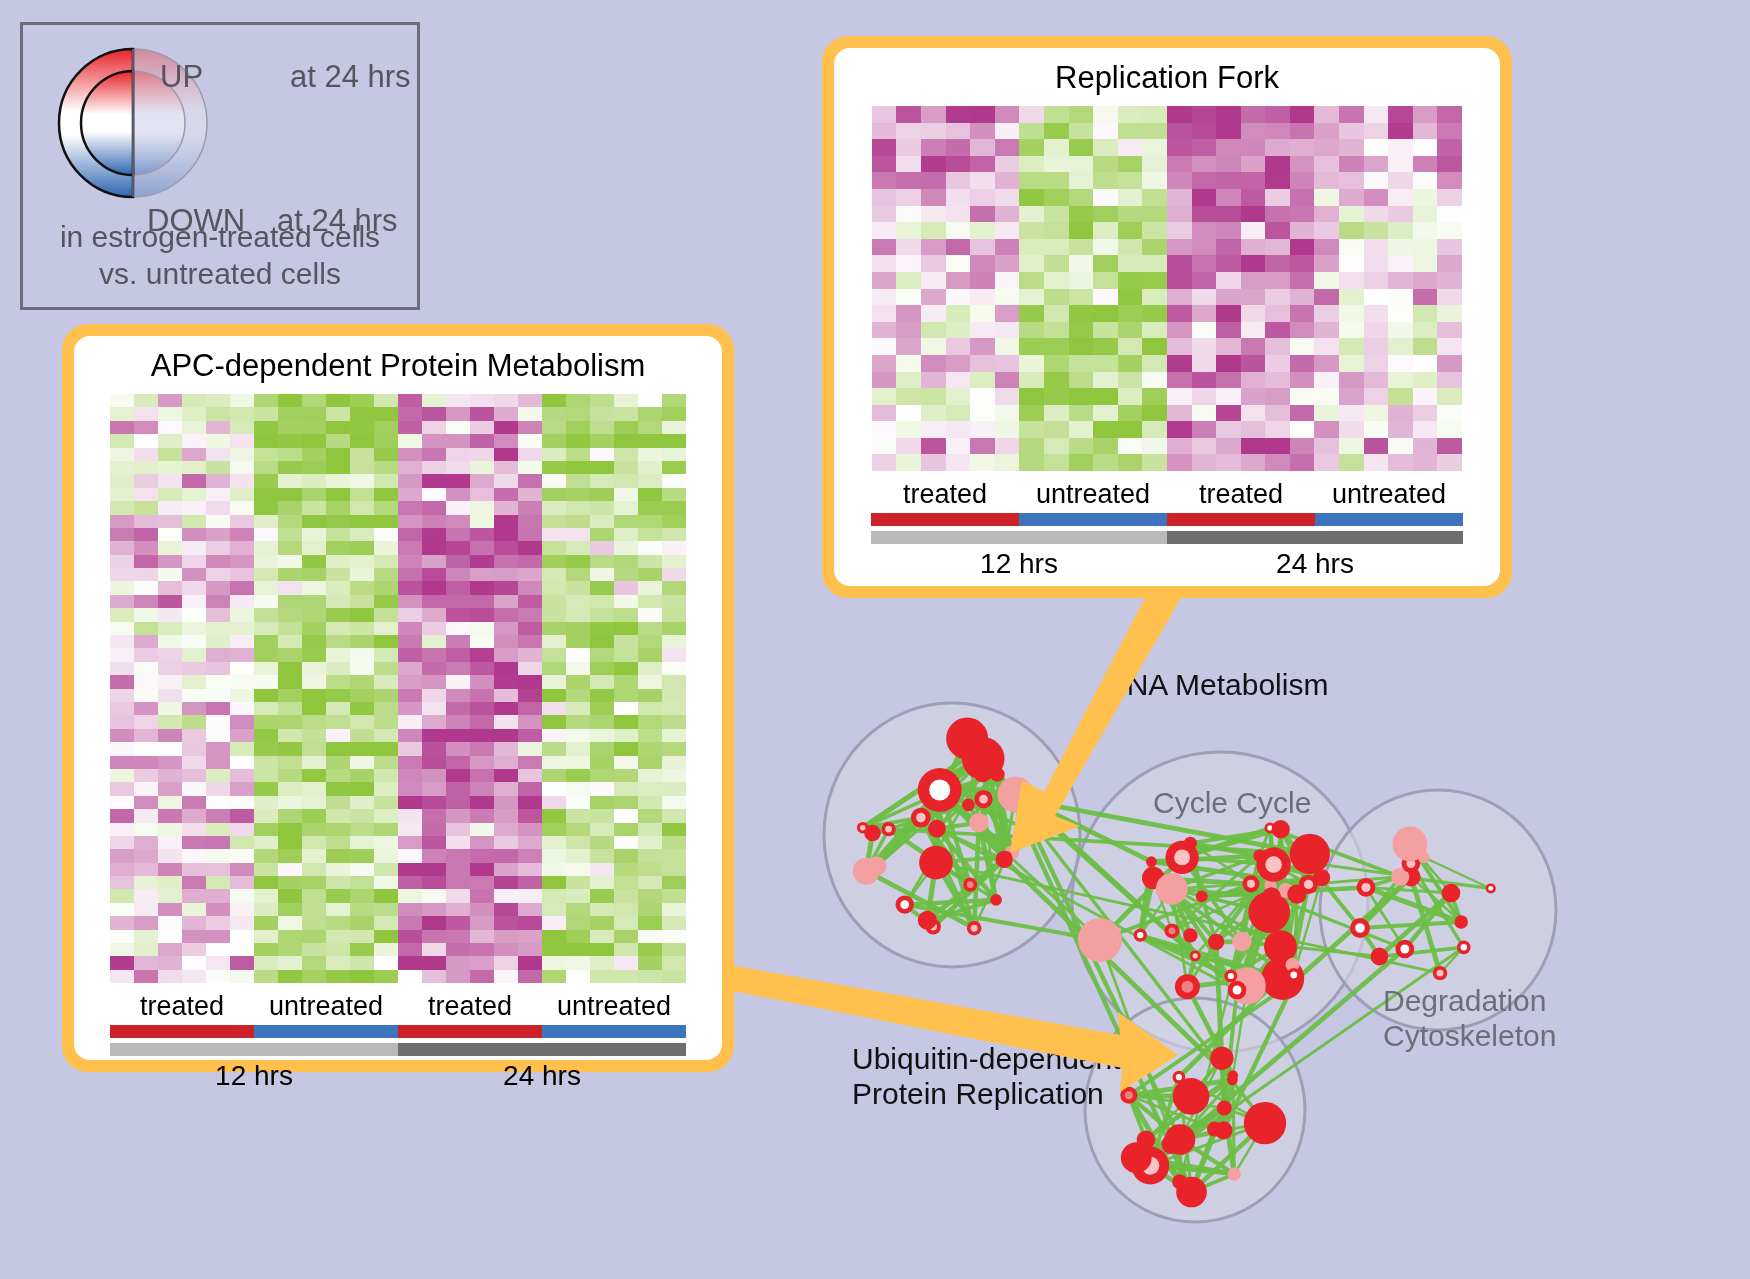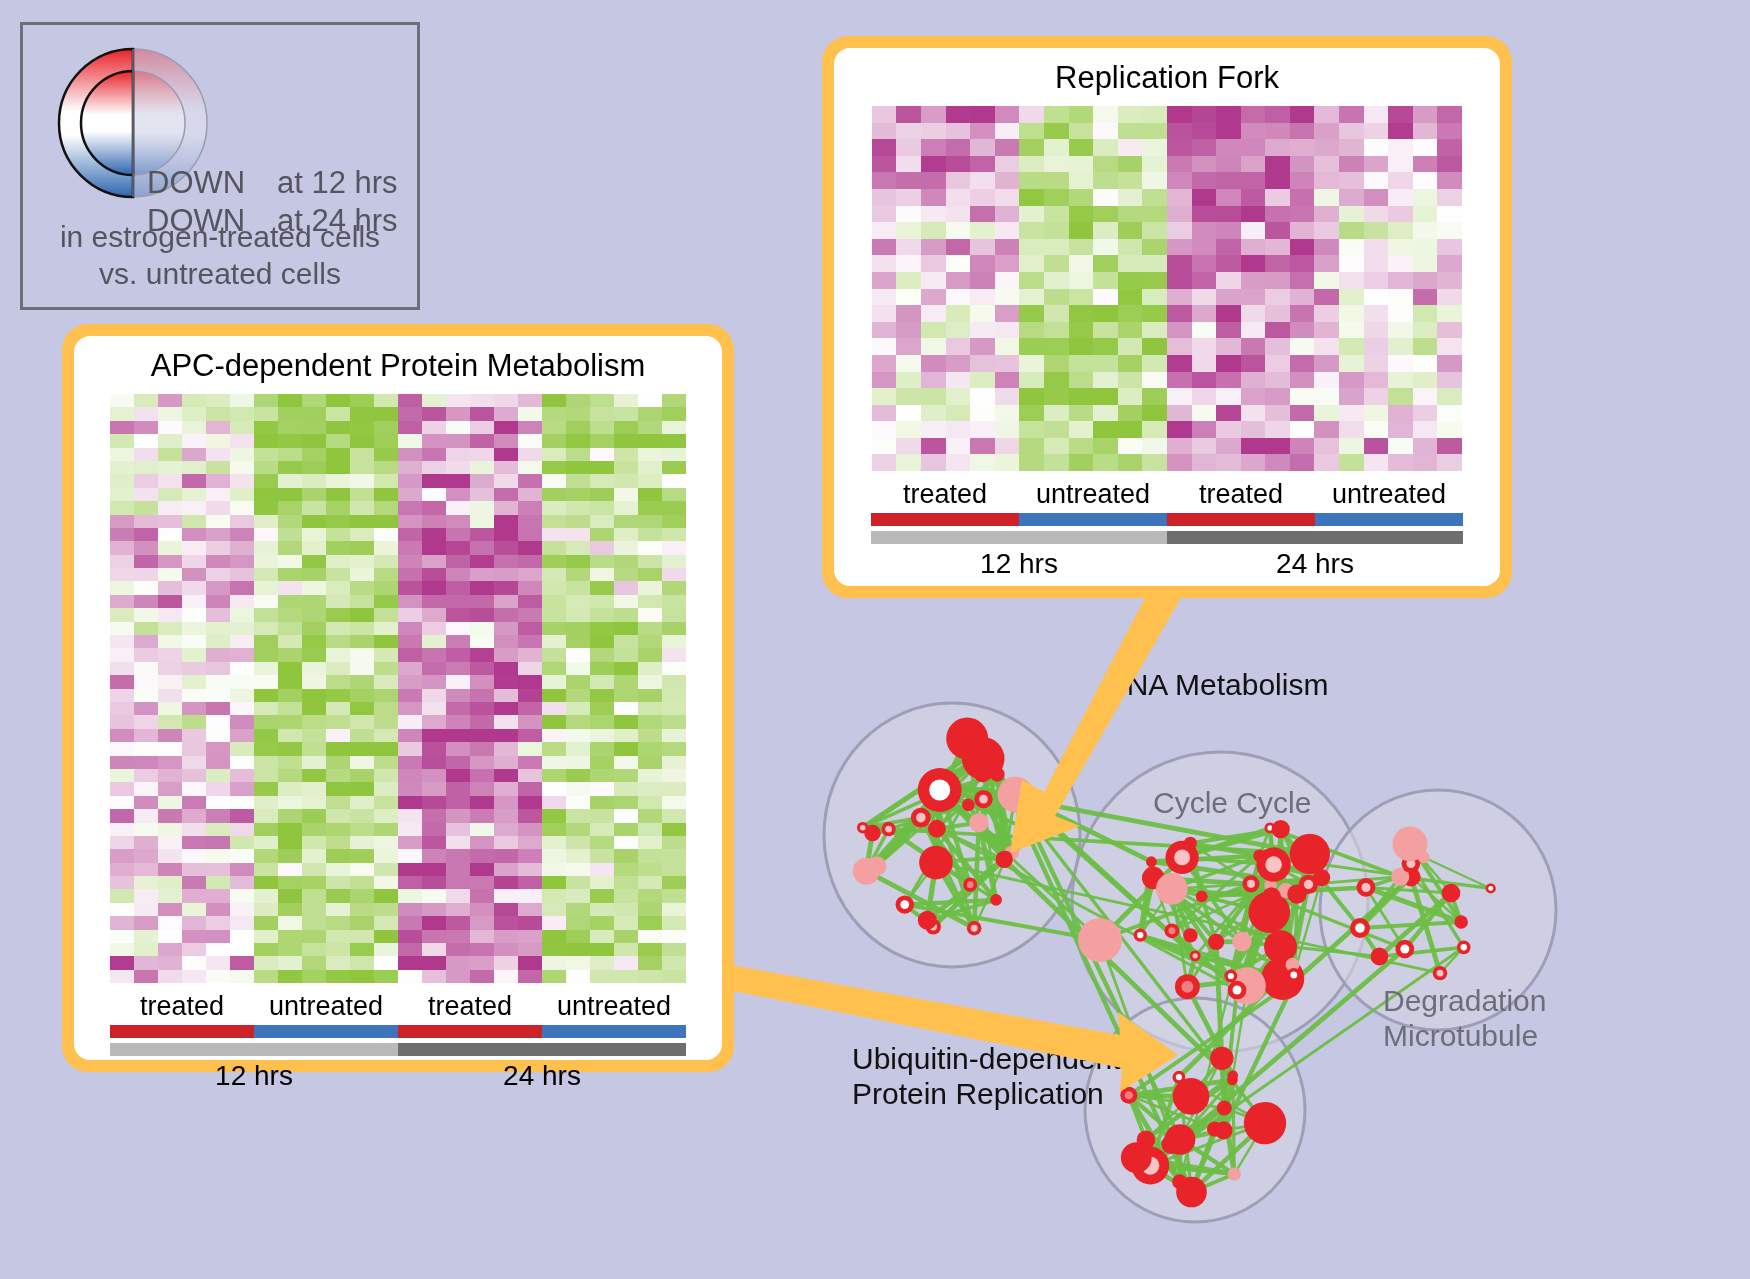--- a/index.html
+++ b/index.html
@@ -100,22 +100,22 @@
           <stop offset="100%" stop-color="#2f66b0" stop-opacity=".38"></stop>
         </linearGradient>
       </defs>
       <circle cx="80" cy="80" r="74" fill="url(#gOuterF)" stroke="#9b9bb0" stroke-width="1.5"></circle>
       <path d="M80 6 A74 74 0 0 0 80 154 Z" fill="url(#gOuter)" stroke="#111" stroke-width="2.5"></path>
       <circle cx="80" cy="80" r="52" fill="url(#gOuterF)" stroke="#9b9bb0" stroke-width="1.5"></circle>
       <path d="M80 28 A52 52 0 0 0 80 132 Z" fill="url(#gInner)" stroke="#111" stroke-width="2.5"></path>
       <line x1="80" y1="6" x2="80" y2="154" stroke="#6b6b80" stroke-width="1.6"></line>
     </svg>
 
-    <div class="keyrow" style="left:124px;top:140px;">
-      <span class="w1">DOWN</span><span>at 12 hrs</span>
+    <div class="keyrow" style="left:137px;top:34px;">
+      <span class="w1">UP</span><span>at 24 hrs</span>
     </div>
     <div class="keyrow" style="left:124px;top:178px;">
       <span class="w1">DOWN</span><span>at 24 hrs</span>
     </div>
 
     <div class="keyfoot">
       <div>in estrogen-treated cells</div>
       <div>vs. untreated cells</div>
     </div>
   </div>
@@ -2202,21 +2202,21 @@
         <circle cx="379.63452005762986" cy="571.6892029608023" r="7.490333809982985" fill="#e8232a"></circle>
         <circle cx="300" cy="330" r="22" fill="#f4a0a0"></circle>
         <circle cx="560" cy="318" r="10" fill="#e8232a"></circle>
         <circle cx="560" cy="318" r="4.8" fill="#ffffff"></circle>
       </svg>
 
     <div class="netlabel dark" style="left:305px;top:58px;">DNA Metabolism</div>
     <div class="netlabel gray" style="left:353px;top:176px;">Cycle Cycle</div>
     <div class="netlabel gray multi" style="left:583px;top:373px;">
       <div>Degradation</div>
-      <div>Microtubule</div>
+      <div>Cytoskeleton</div>
     </div>
     <div class="netlabel dark multi" style="left:52px;top:431px;">
       <div>Ubiquitin-dependent</div>
       <div>Protein Replication</div>
     </div>
   </div>
 
   <svg id="arrows" style="position:absolute;left:0;top:0;width:1750px;height:1279px;pointer-events:none;">
     <g fill="#ffc04d">
       <polygon points="1146,596 1182,596 1055,816 1080,826 1010,853 1022,780 1044,792"></polygon>

